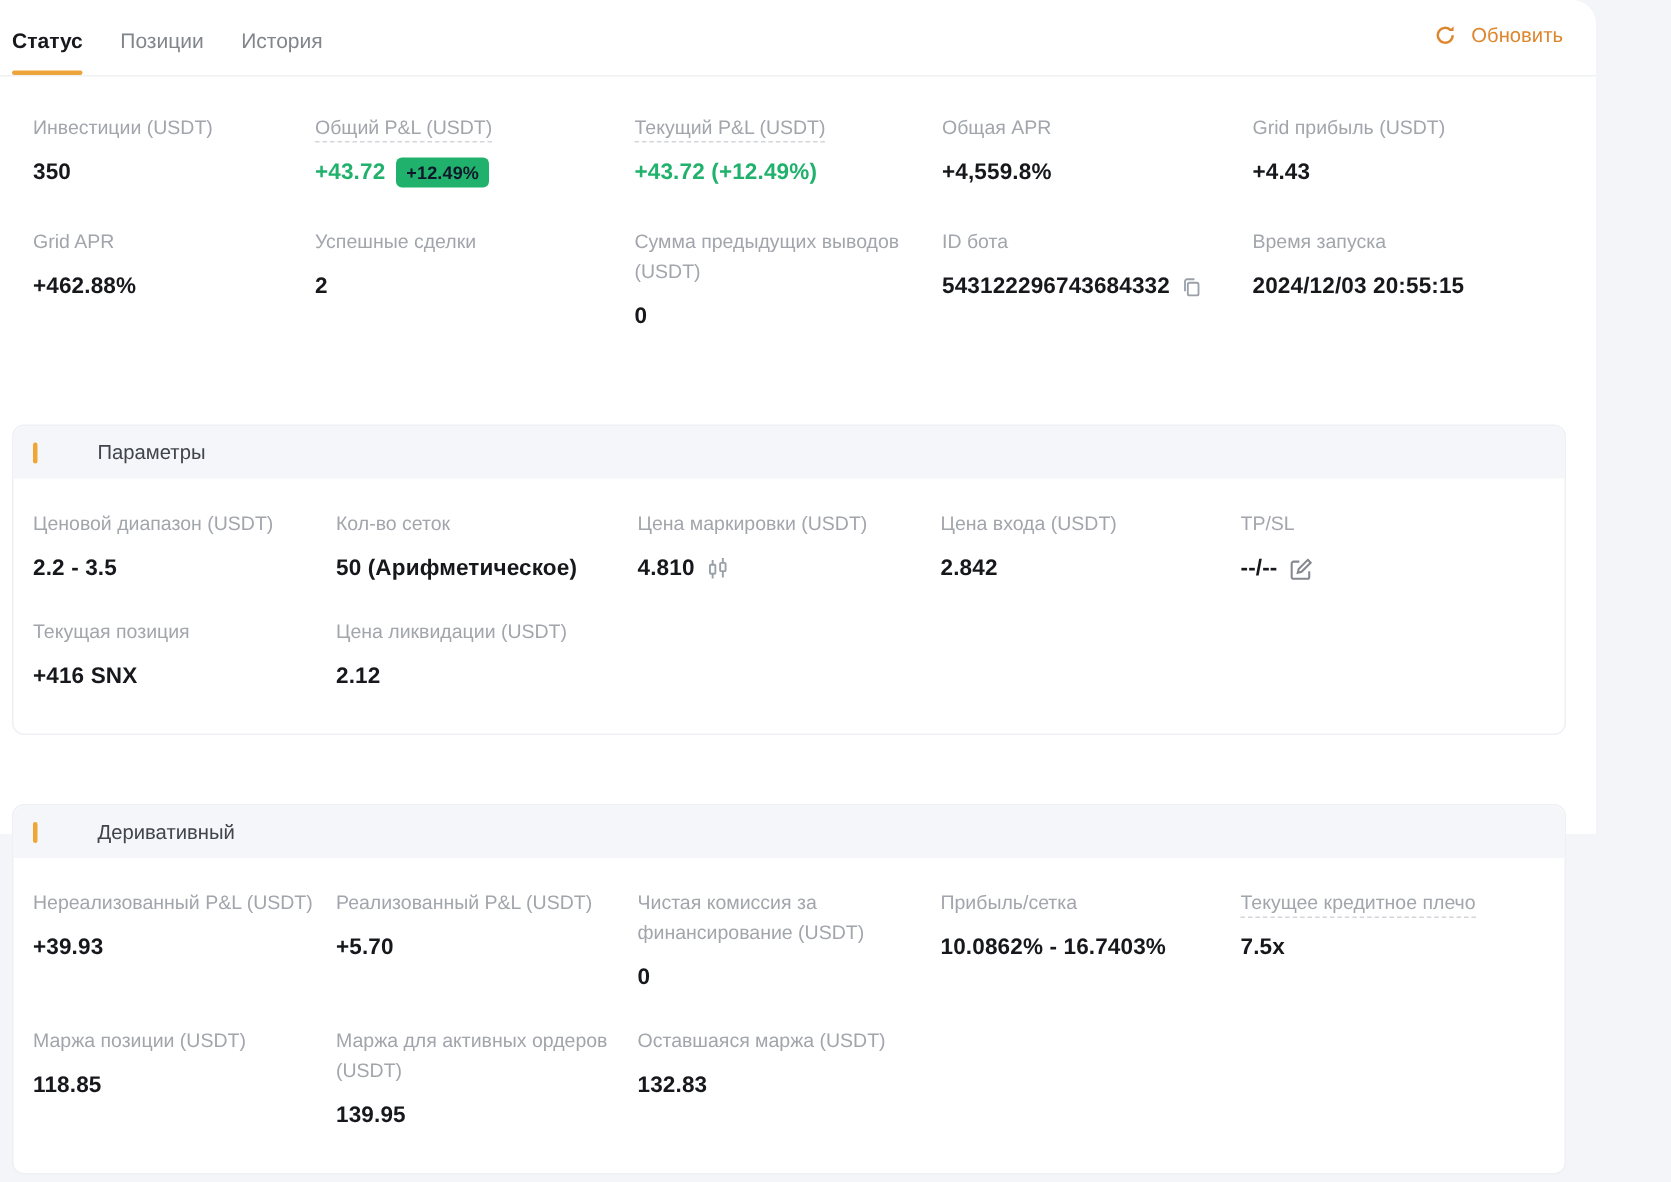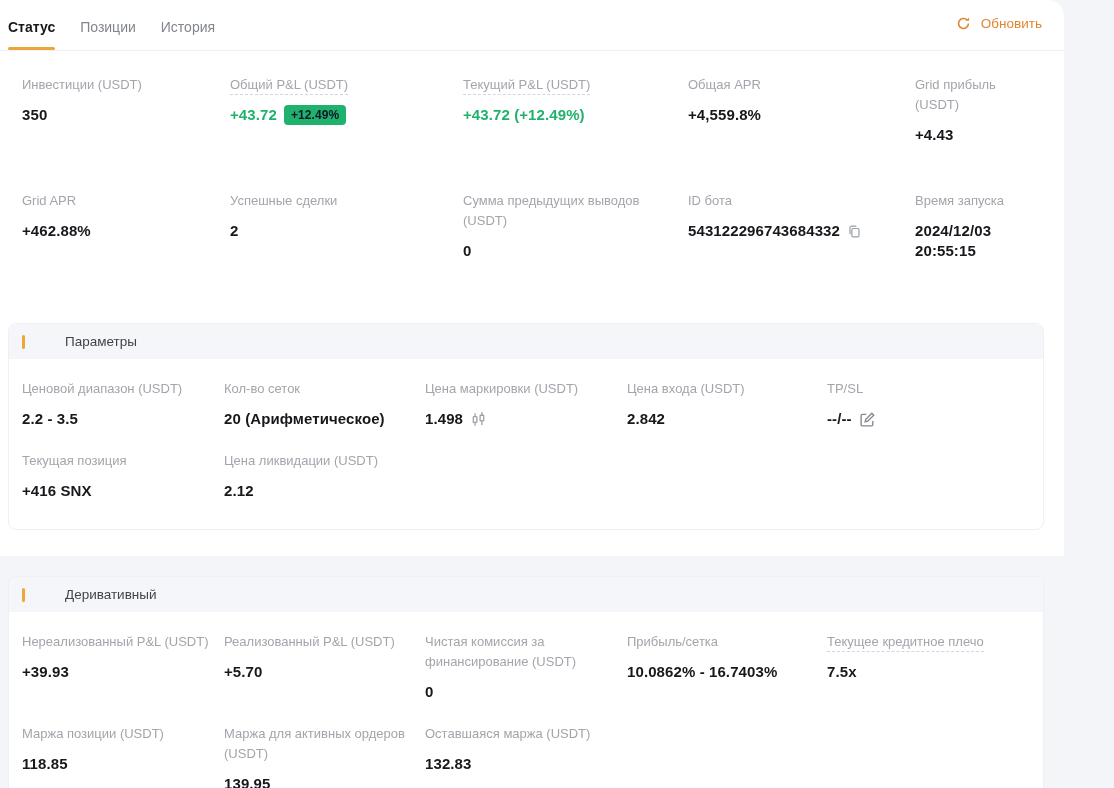--- a/index.html
+++ b/index.html
@@ -40,21 +40,20 @@
     position:absolute; right:22px; top:16px;
     display:flex; align-items:center; gap:10px;
     color:#dd862e; font-size:13.5px; cursor:pointer;
   }
   .refresh svg { width:14px; height:14px; }
   
   .stats {
     display:grid;
     grid-template-columns:188px 213px 205px 207px 1fr;
     padding:24px 20px 6px 22px;
-    gap:20px;
   }
   .cell { margin-bottom:26px; padding-right:14px; }
   .label {
     font-size:13px; line-height:20px;
     color:#a2a5ab;
   }
   .label.dashed {
     border-bottom:1px dashed #d3d6da;
     padding-bottom:2px;
     text-align:right;
@@ -195,27 +194,27 @@
     </div>
     <div class="card-grid">
 
       <div class="cell">
         <div class="label-row"><span class="label">Ценовой диапазон (USDT)</span></div>
         <div class="value">2.2 - 3.5</div>
       </div>
 
       <div class="cell">
         <div class="label-row"><span class="label">Кол-во сеток</span></div>
-        <div class="value">20 (Арифметическое)</div>
+        <div class="value">50 (Арифметическое)</div>
       </div>
 
       <div class="cell">
         <div class="label-row"><span class="label">Цена маркировки (USDT)</span></div>
         <div class="value">
-          <span>1.498</span>
+          <span>4.810</span>
           <span class="icon-btn lg">
             <svg viewBox="0 0 16 16" fill="none" stroke="currentColor" stroke-width="1.2">
                 <path d="M4.8 2.2v3M4.8 10.8v3"></path>
                 <rect x="3.1" y="5.2" width="3.4" height="5.6" rx="0.6"></rect>
                 <path d="M11.2 1v3M11.2 9.2v4"></path>
                 <rect x="9.5" y="4" width="3.4" height="5.2" rx="0.6"></rect>
               </svg>
           </span>
         </div>
       </div>

